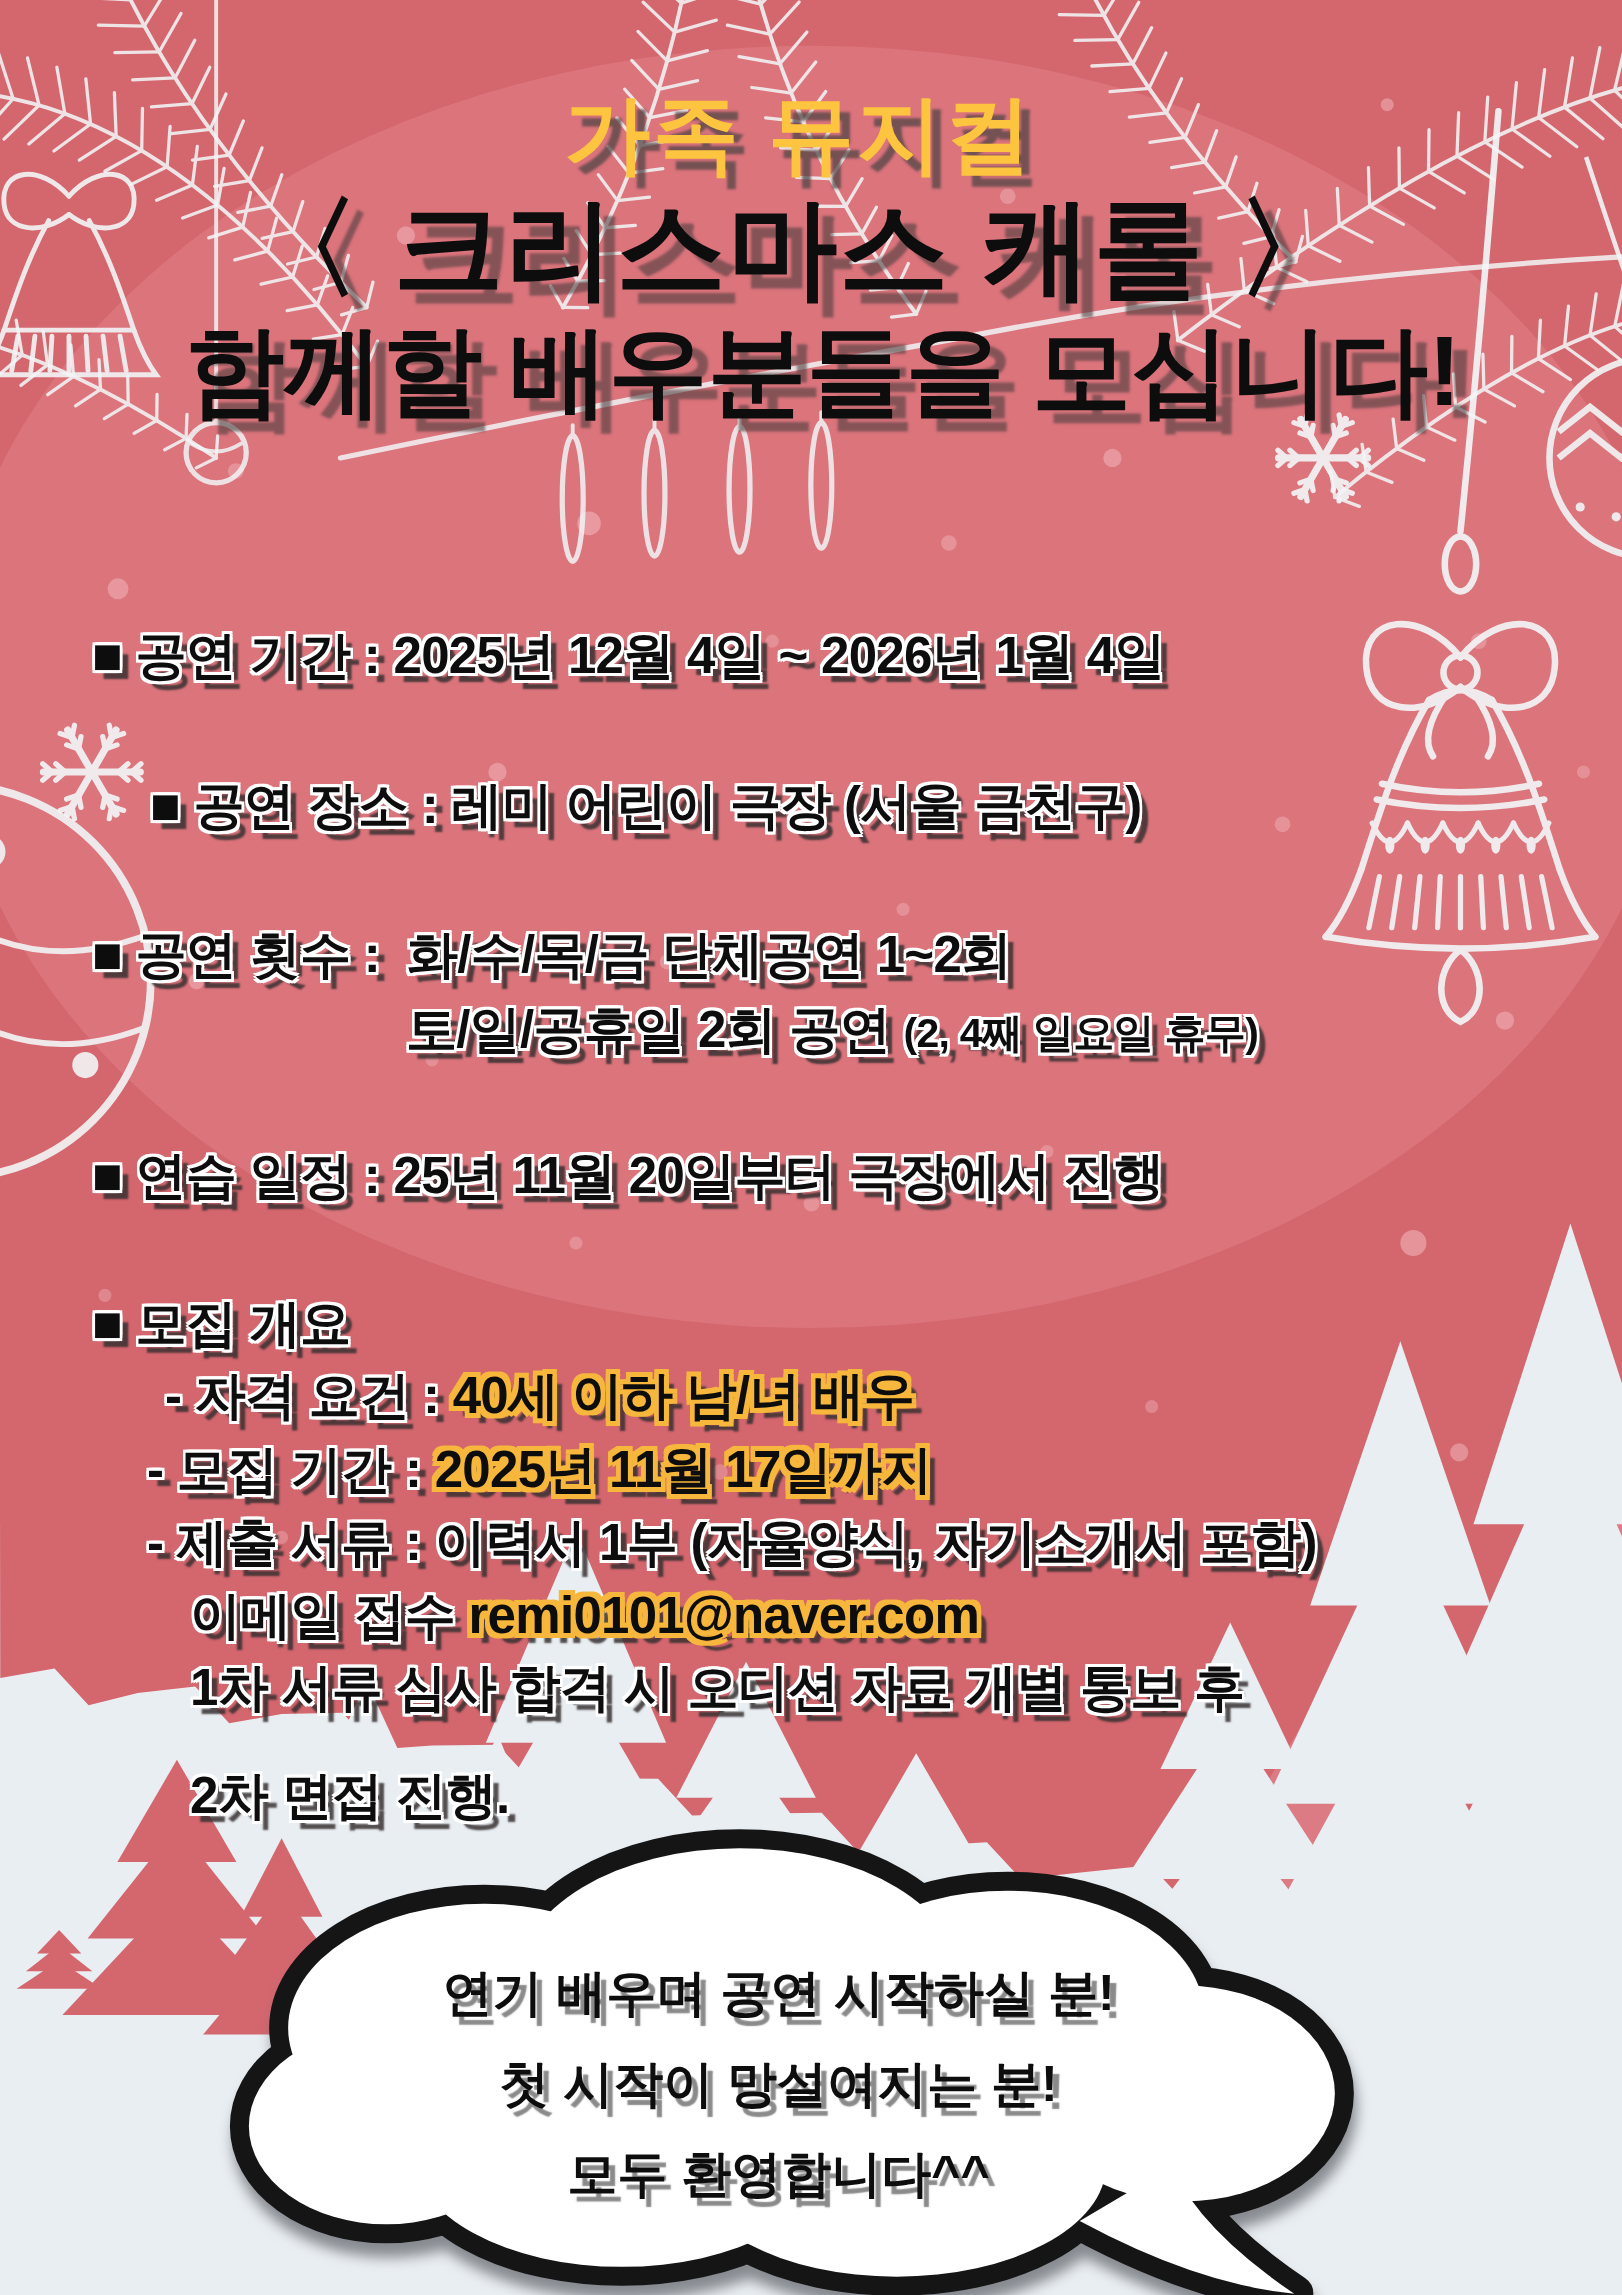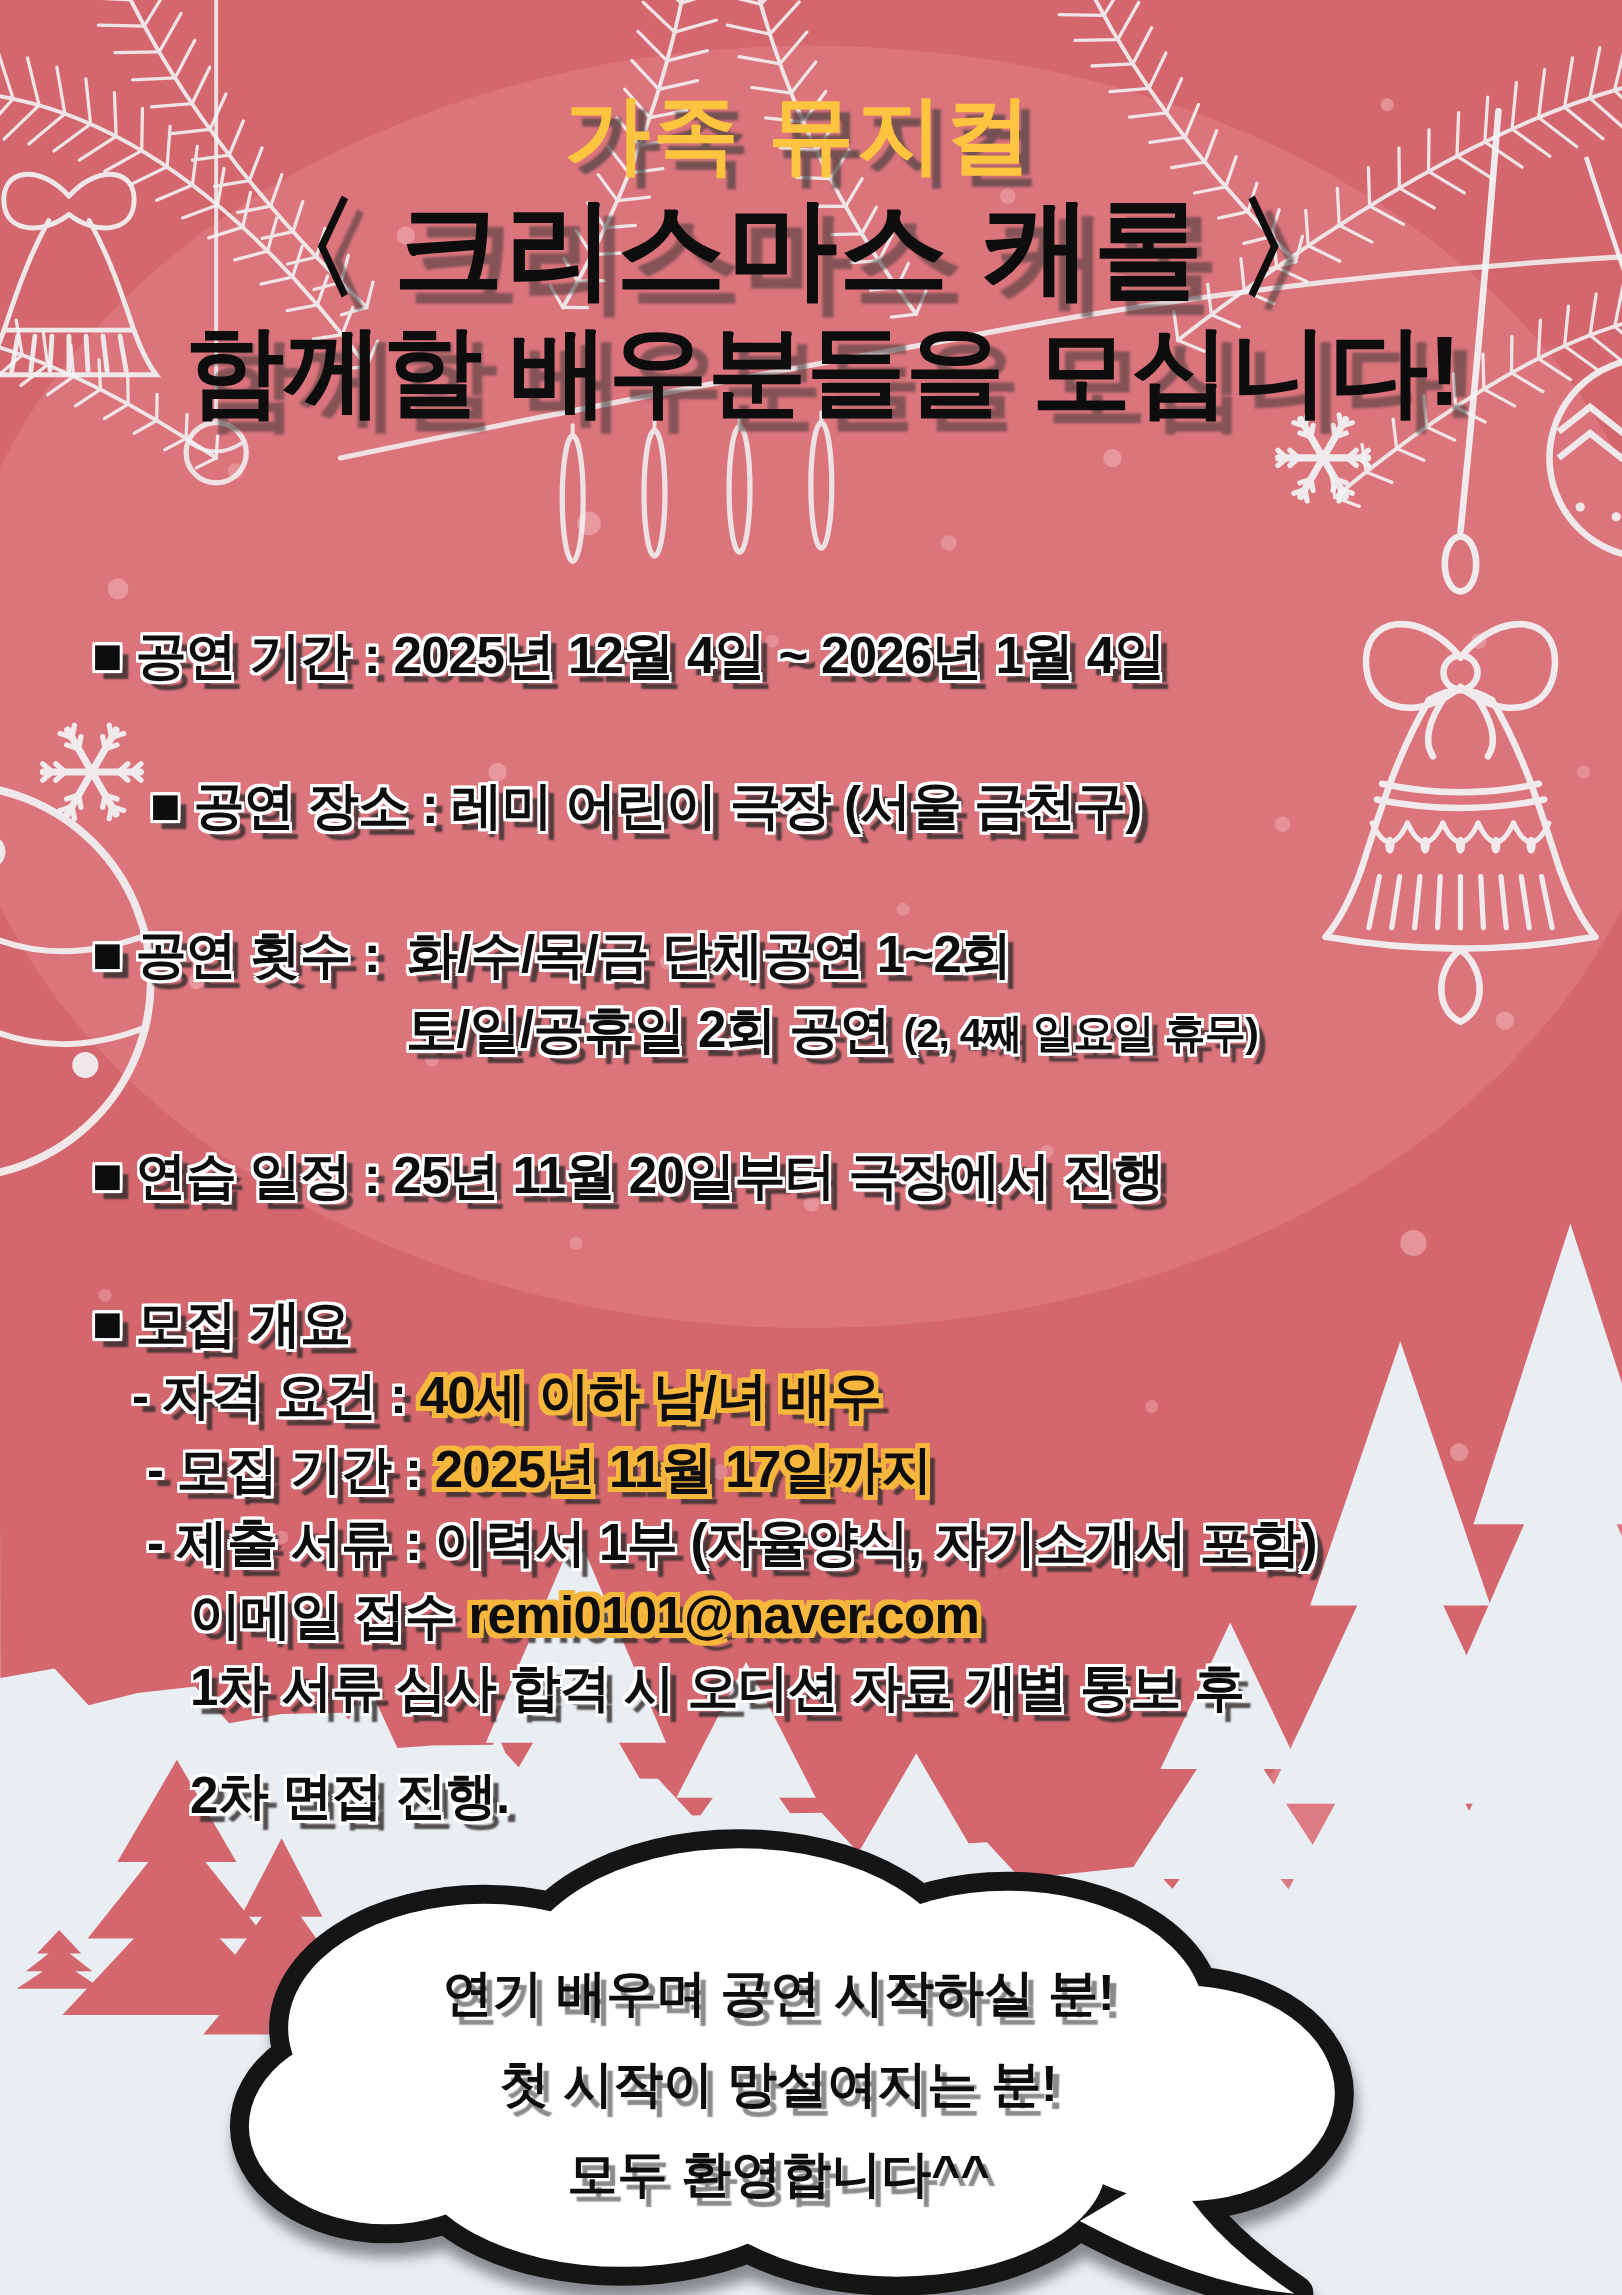--- a/index.html
+++ b/index.html
@@ -41,21 +41,21 @@
       0 -4.6px 0 #f6b73c,0 4.6px 0 #f6b73c,-4.6px 0 0 #f6b73c,4.6px 0 0 #f6b73c,
       9.8px 9.8px 2px rgba(55,48,48,.85);
   }
   .small-note{font-size:41px;}
   .l1{left:92px;top:622px;}
   .l2{left:104px;top:772px;padding-left:46px;}
   .l3{left:92px;top:921px;}
   .l4{left:406px;top:996px;}
   .l5{left:92px;top:1142px;}
   .l6{left:92px;top:1290px;}
-  .l7{left:132px;top:1362px;}
+  .l7{left:165px;top:1362px;}
   .l8{left:147px;top:1436px;}
   .l9{left:147px;top:1509px;}
   .l10{left:190px;top:1582px;}
   .l11{left:190px;top:1654px;}
   .l12{left:190px;top:1728px;margin-top:34px;}
   .bubble-text{
     position:absolute;z-index:4;left:281px;top:1960px;width:995px;text-align:center;
   }
   .bubble-text p{
     margin:0 0 23.6px 0;font-size:50px;font-weight:900;color:#0d0d0d;white-space:pre;

